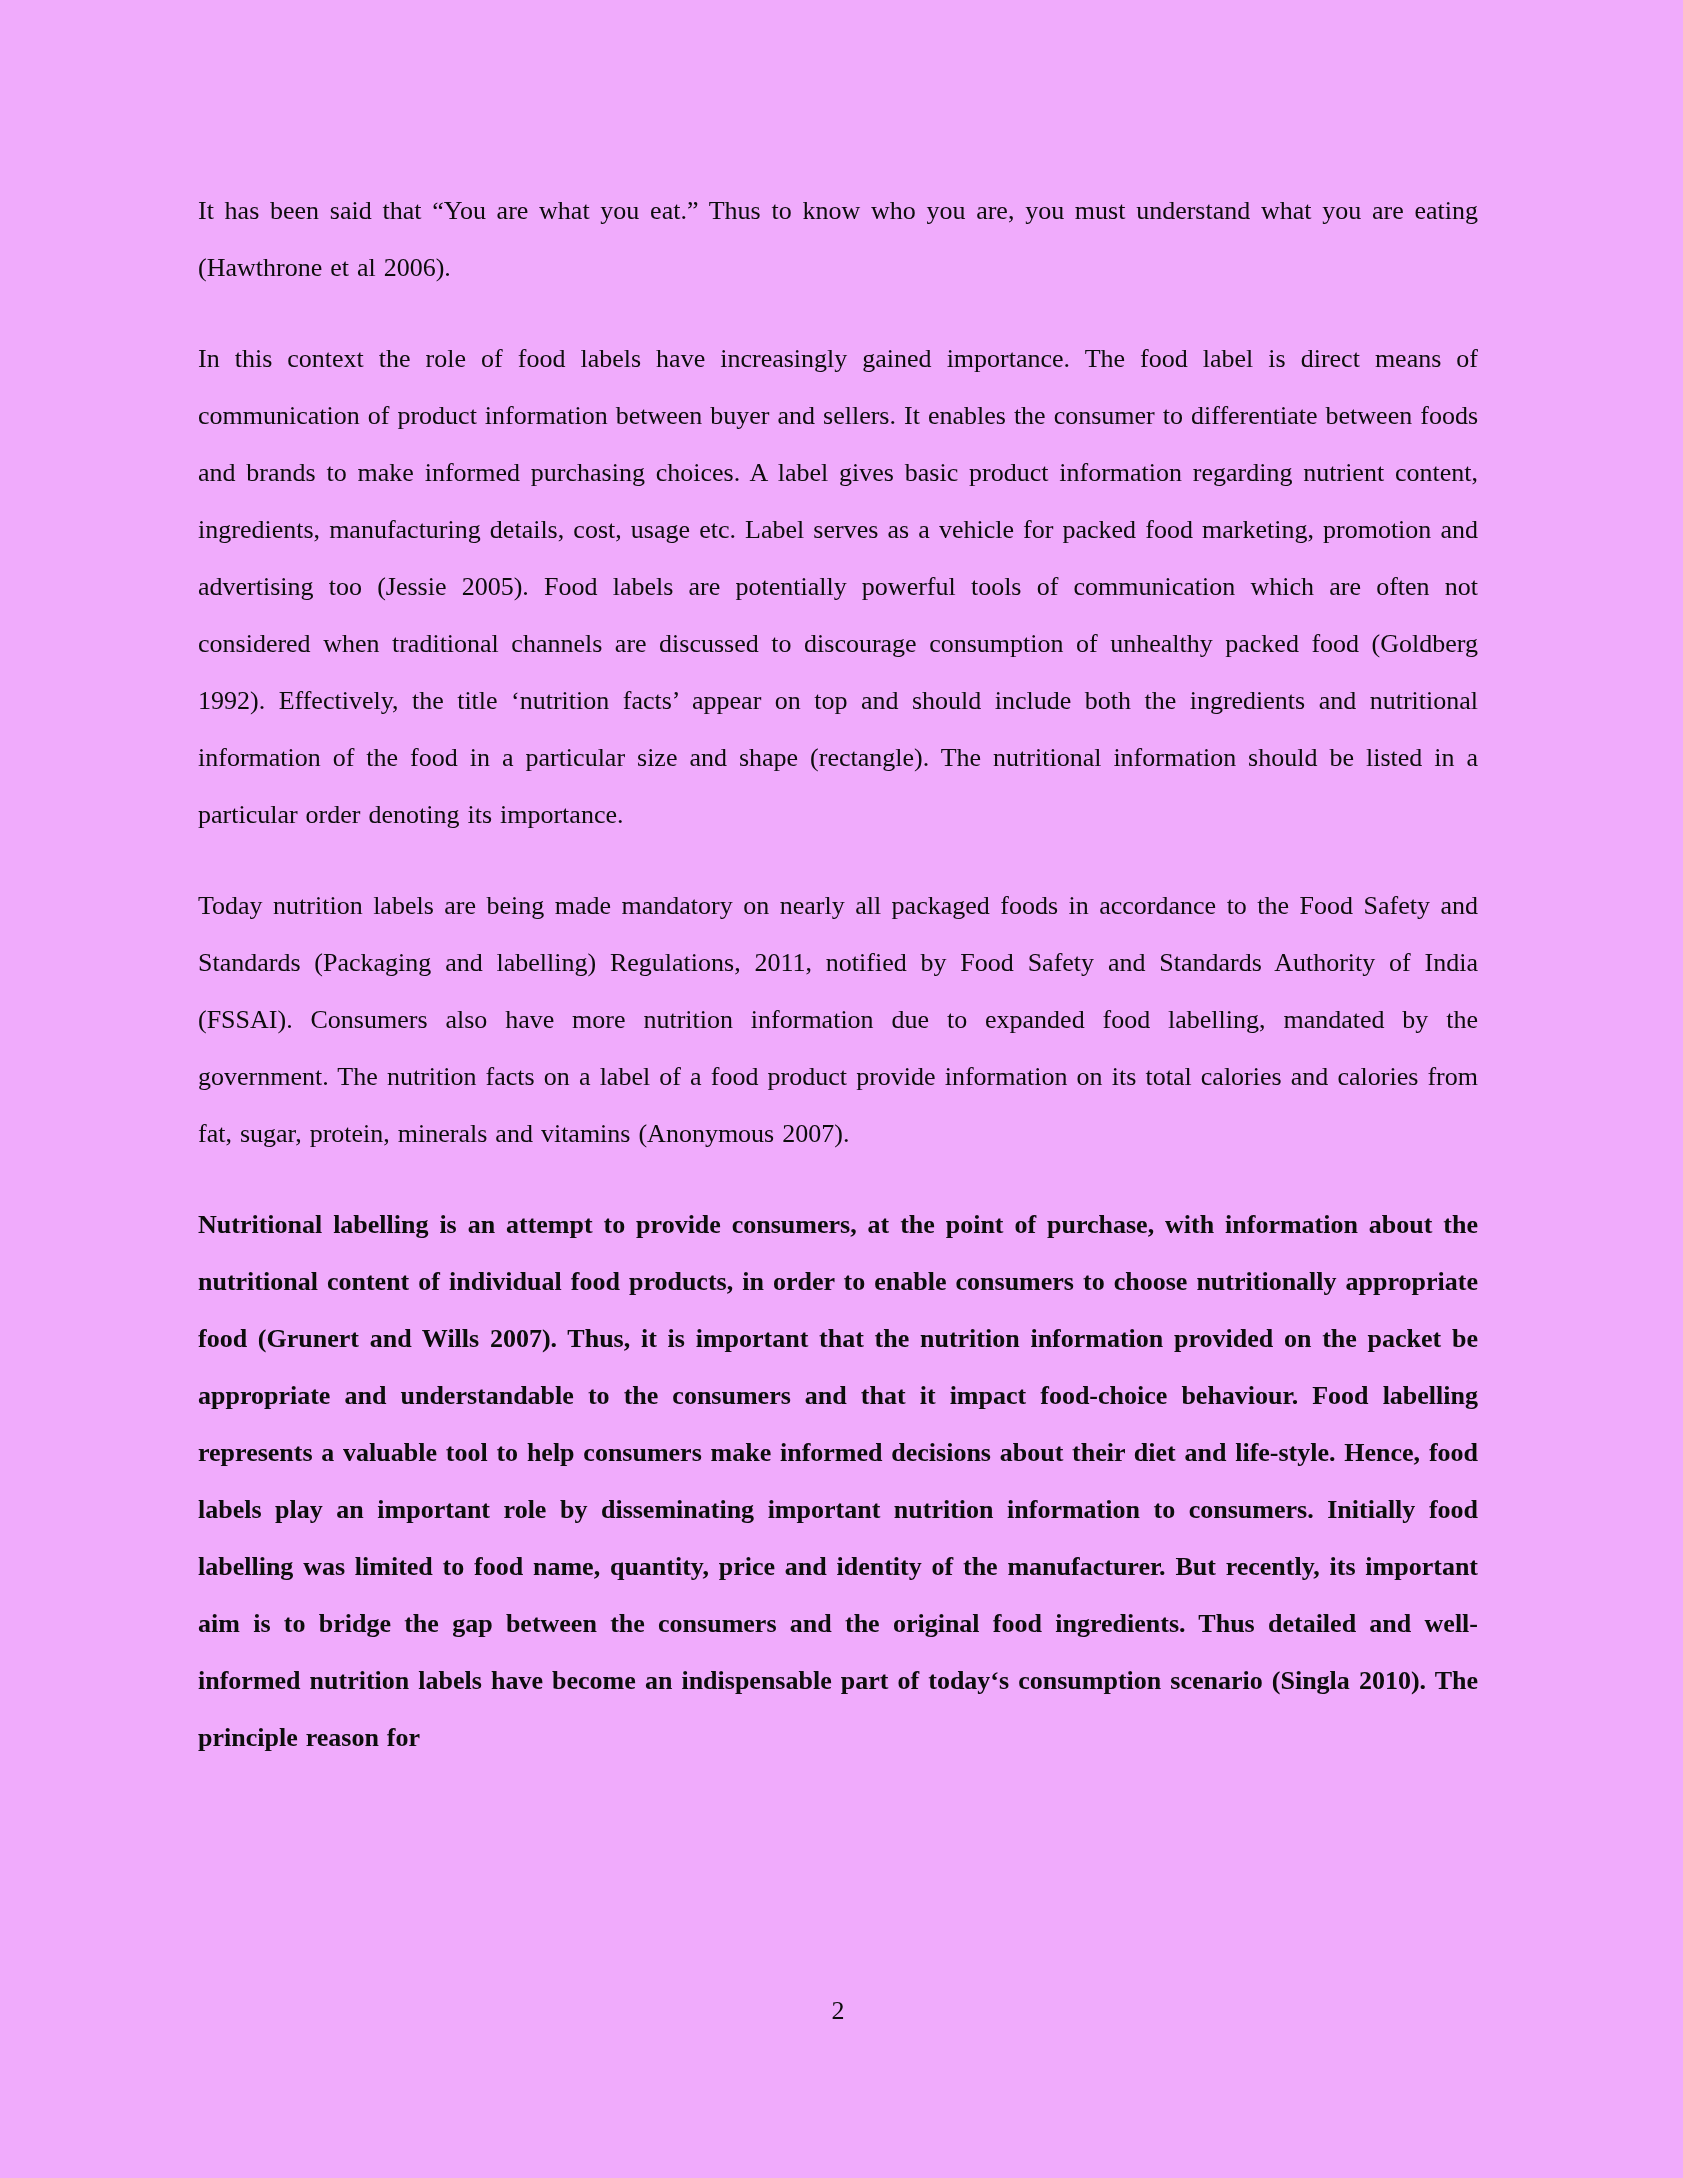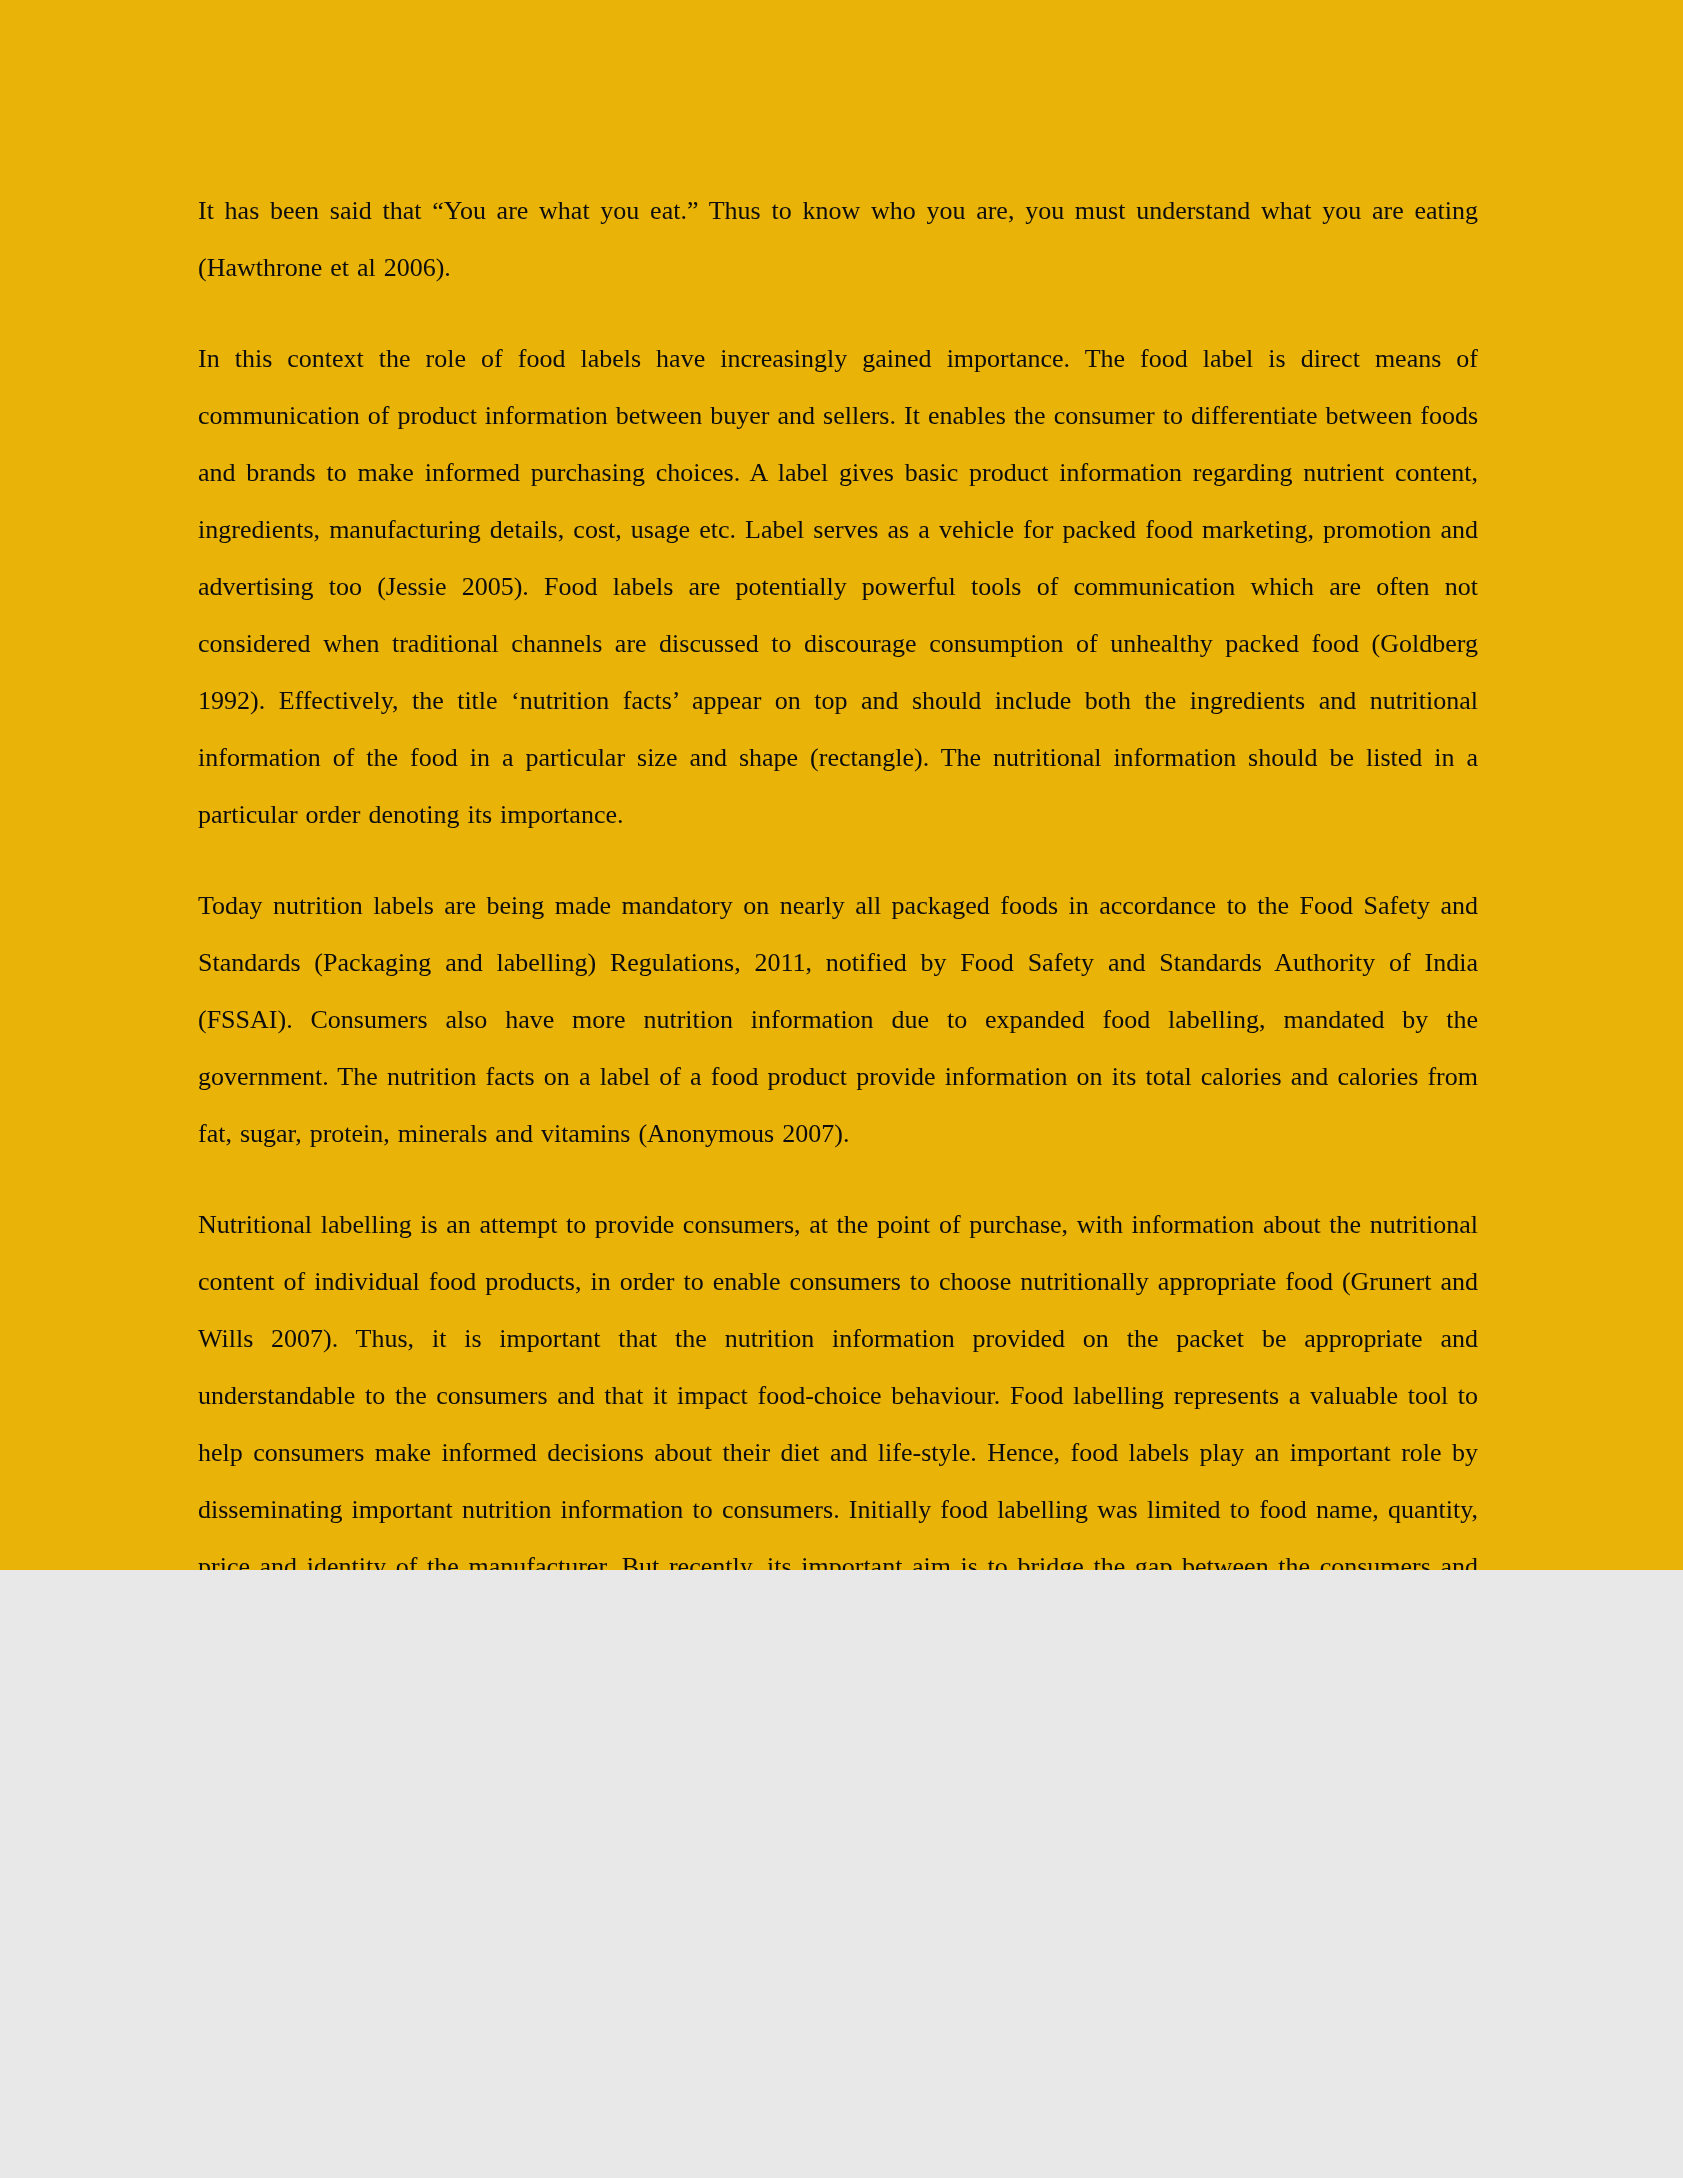--- a/index.html
+++ b/index.html
@@ -3,43 +3,44 @@
 <meta charset="utf-8">
 <style>
   html, body {
     margin: 0;
     padding: 0;
     background: #e8e8e8;
   }
   .page {
     position: relative;
     width: 1683px;
-    height: 1570px;
+    height: 2178px;
     margin: 0 auto;
-    background: #eab308;
+    background: #f0abfc;
     font-family: "Liberation Serif", serif;
     color: #0d0d0d;
     overflow: hidden;
   }
   .content {
     position: absolute;
     left: 198px;
     top: 182px;
     width: 1280px;
   }
   .para {
     margin: 0 0 34px 0;
     font-size: 26px;
     line-height: 57px;
     text-align: justify;
     text-justify: inter-word;
     word-spacing: 1.5px;
   }
   .para:last-child {
     margin-bottom: 0;
+    font-weight: bold;
   }
   .page-number {
     position: absolute;
     left: 198px;
     width: 1280px;
     top: 1994px;
     text-align: center;
     font-size: 26px;
     line-height: 34px;
   }

